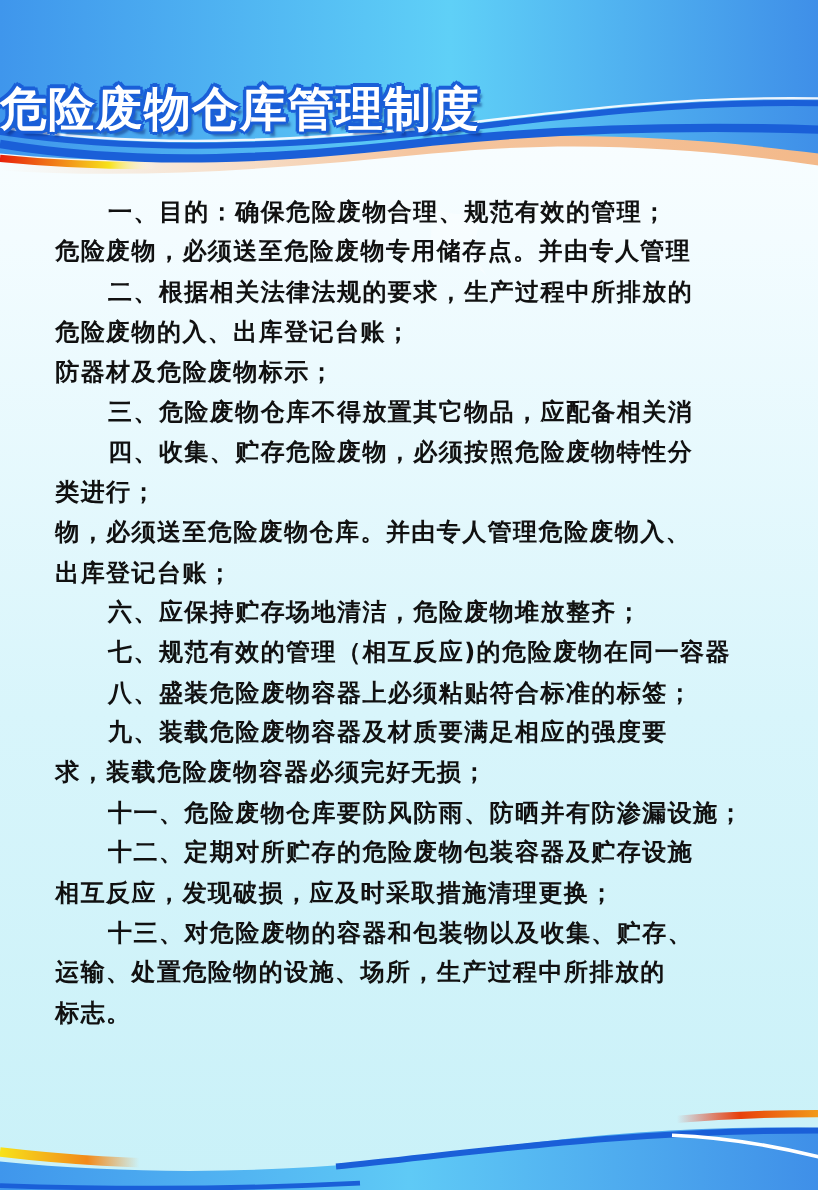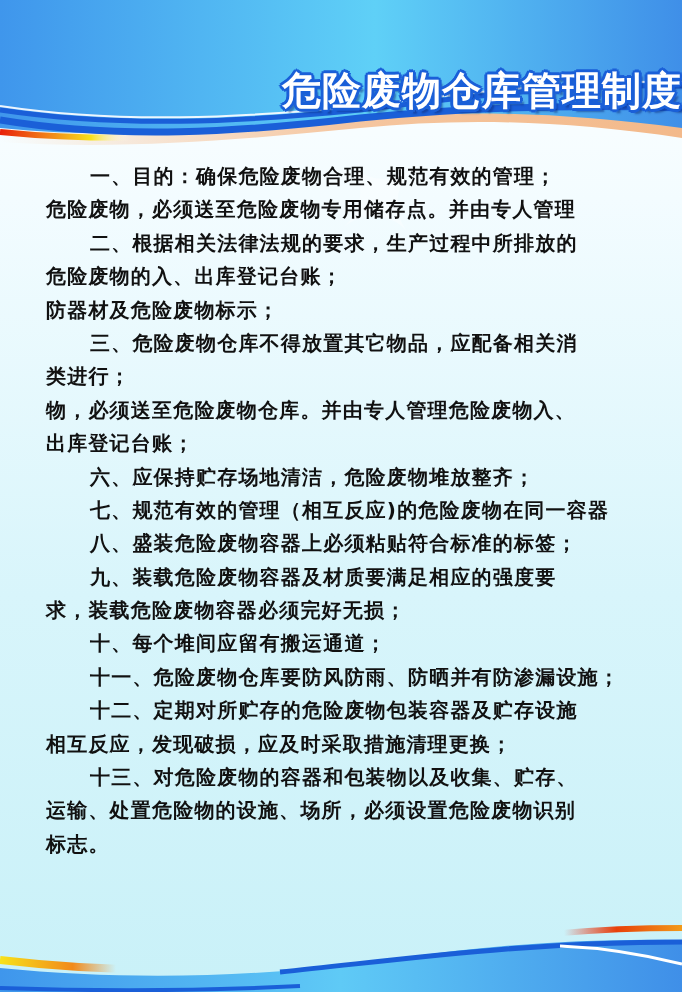--- a/index.html
+++ b/index.html
@@ -10,21 +10,21 @@
   }
   .poster {
     position: absolute; inset: 0;
     background: linear-gradient(180deg, #ffffff 0%, #f3fcff 20%, #d8f5fb 60%, #c9f1f8 100%);
     overflow: hidden;
   }
   .header-bg, .footer-bg { position: absolute; left: 0; width: 682px; }
   .header-bg { top: 0; height: 150px; }
   .footer-bg { bottom: 0; height: 90px; }
   .title {
-    position: absolute; top: 38px; left: 0; width: 682px; text-align: right;
+    position: absolute; top: 38px; left: 0; width: 682px; text-align: left;
     font-size: 39px; font-weight: bold; color: #ffffff; letter-spacing: 1px;
     font-family: "DejaVu Sans", sans-serif;
     text-shadow:
       3px 0 0 #1a5fd8, -3px 0 0 #1a5fd8, 0 3px 0 #1a5fd8, 0 -3px 0 #1a5fd8,
       2px 2px 0 #1a5fd8, -2px -2px 0 #1a5fd8, 2px -2px 0 #1a5fd8, -2px 2px 0 #1a5fd8,
       4px 4px 2px rgba(10,40,120,0.5);
   }
   .content {
     position: absolute; top: 160px; left: 46px; width: 600px;
     color: #111111; font-size: 20px; line-height: 33.4px; font-weight: bold;
@@ -73,34 +73,34 @@
 
   <h1 class="title">危险废物仓库管理制度</h1>
 
   <div class="content">
     <div class="line indent">一、目的：确保危险废物合理、规范有效的管理；</div>
     <div class="line">危险废物，必须送至危险废物专用储存点。并由专人管理</div>
     <div class="line indent">二、根据相关法律法规的要求，生产过程中所排放的</div>
     <div class="line">危险废物的入、出库登记台账；</div>
     <div class="line">防器材及危险废物标示；</div>
     <div class="line indent">三、危险废物仓库不得放置其它物品，应配备相关消</div>
+    <div class="line indent">四、收集、贮存危险废物，必须按照危险废物特性分</div>
     <div class="line">类进行；</div>
     <div class="line">物，必须送至危险废物仓库。并由专人管理危险废物入、</div>
     <div class="line">出库登记台账；</div>
     <div class="line indent">六、应保持贮存场地清洁，危险废物堆放整齐；</div>
     <div class="line indent">七、规范有效的管理（相互反应)的危险废物在同一容器</div>
     <div class="line indent">八、盛装危险废物容器上必须粘贴符合标准的标签；</div>
     <div class="line indent">九、装载危险废物容器及材质要满足相应的强度要</div>
     <div class="line">求，装载危险废物容器必须完好无损；</div>
-    <div class="line indent">十、每个堆间应留有搬运通道；</div>
     <div class="line indent">十一、危险废物仓库要防风防雨、防晒并有防渗漏设施；</div>
     <div class="line indent">十二、定期对所贮存的危险废物包装容器及贮存设施</div>
     <div class="line">相互反应，发现破损，应及时采取措施清理更换；</div>
     <div class="line indent">十三、对危险废物的容器和包装物以及收集、贮存、</div>
-    <div class="line">运输、处置危险物的设施、场所，必须设置危险废物识别</div>
+    <div class="line">运输、处置危险物的设施、场所，生产过程中所排放的</div>
     <div class="line">标志。</div>
   </div>
 
   <svg class="footer-bg" viewBox="0 0 682 90" preserveAspectRatio="none">
     <defs>
       <linearGradient id="fg" x1="0" y1="0" x2="1" y2="0">
         <stop offset="0" stop-color="#3f96ec"></stop>
         <stop offset="0.5" stop-color="#5fcaf6"></stop>
         <stop offset="1" stop-color="#3f8fe8"></stop>
       </linearGradient>

